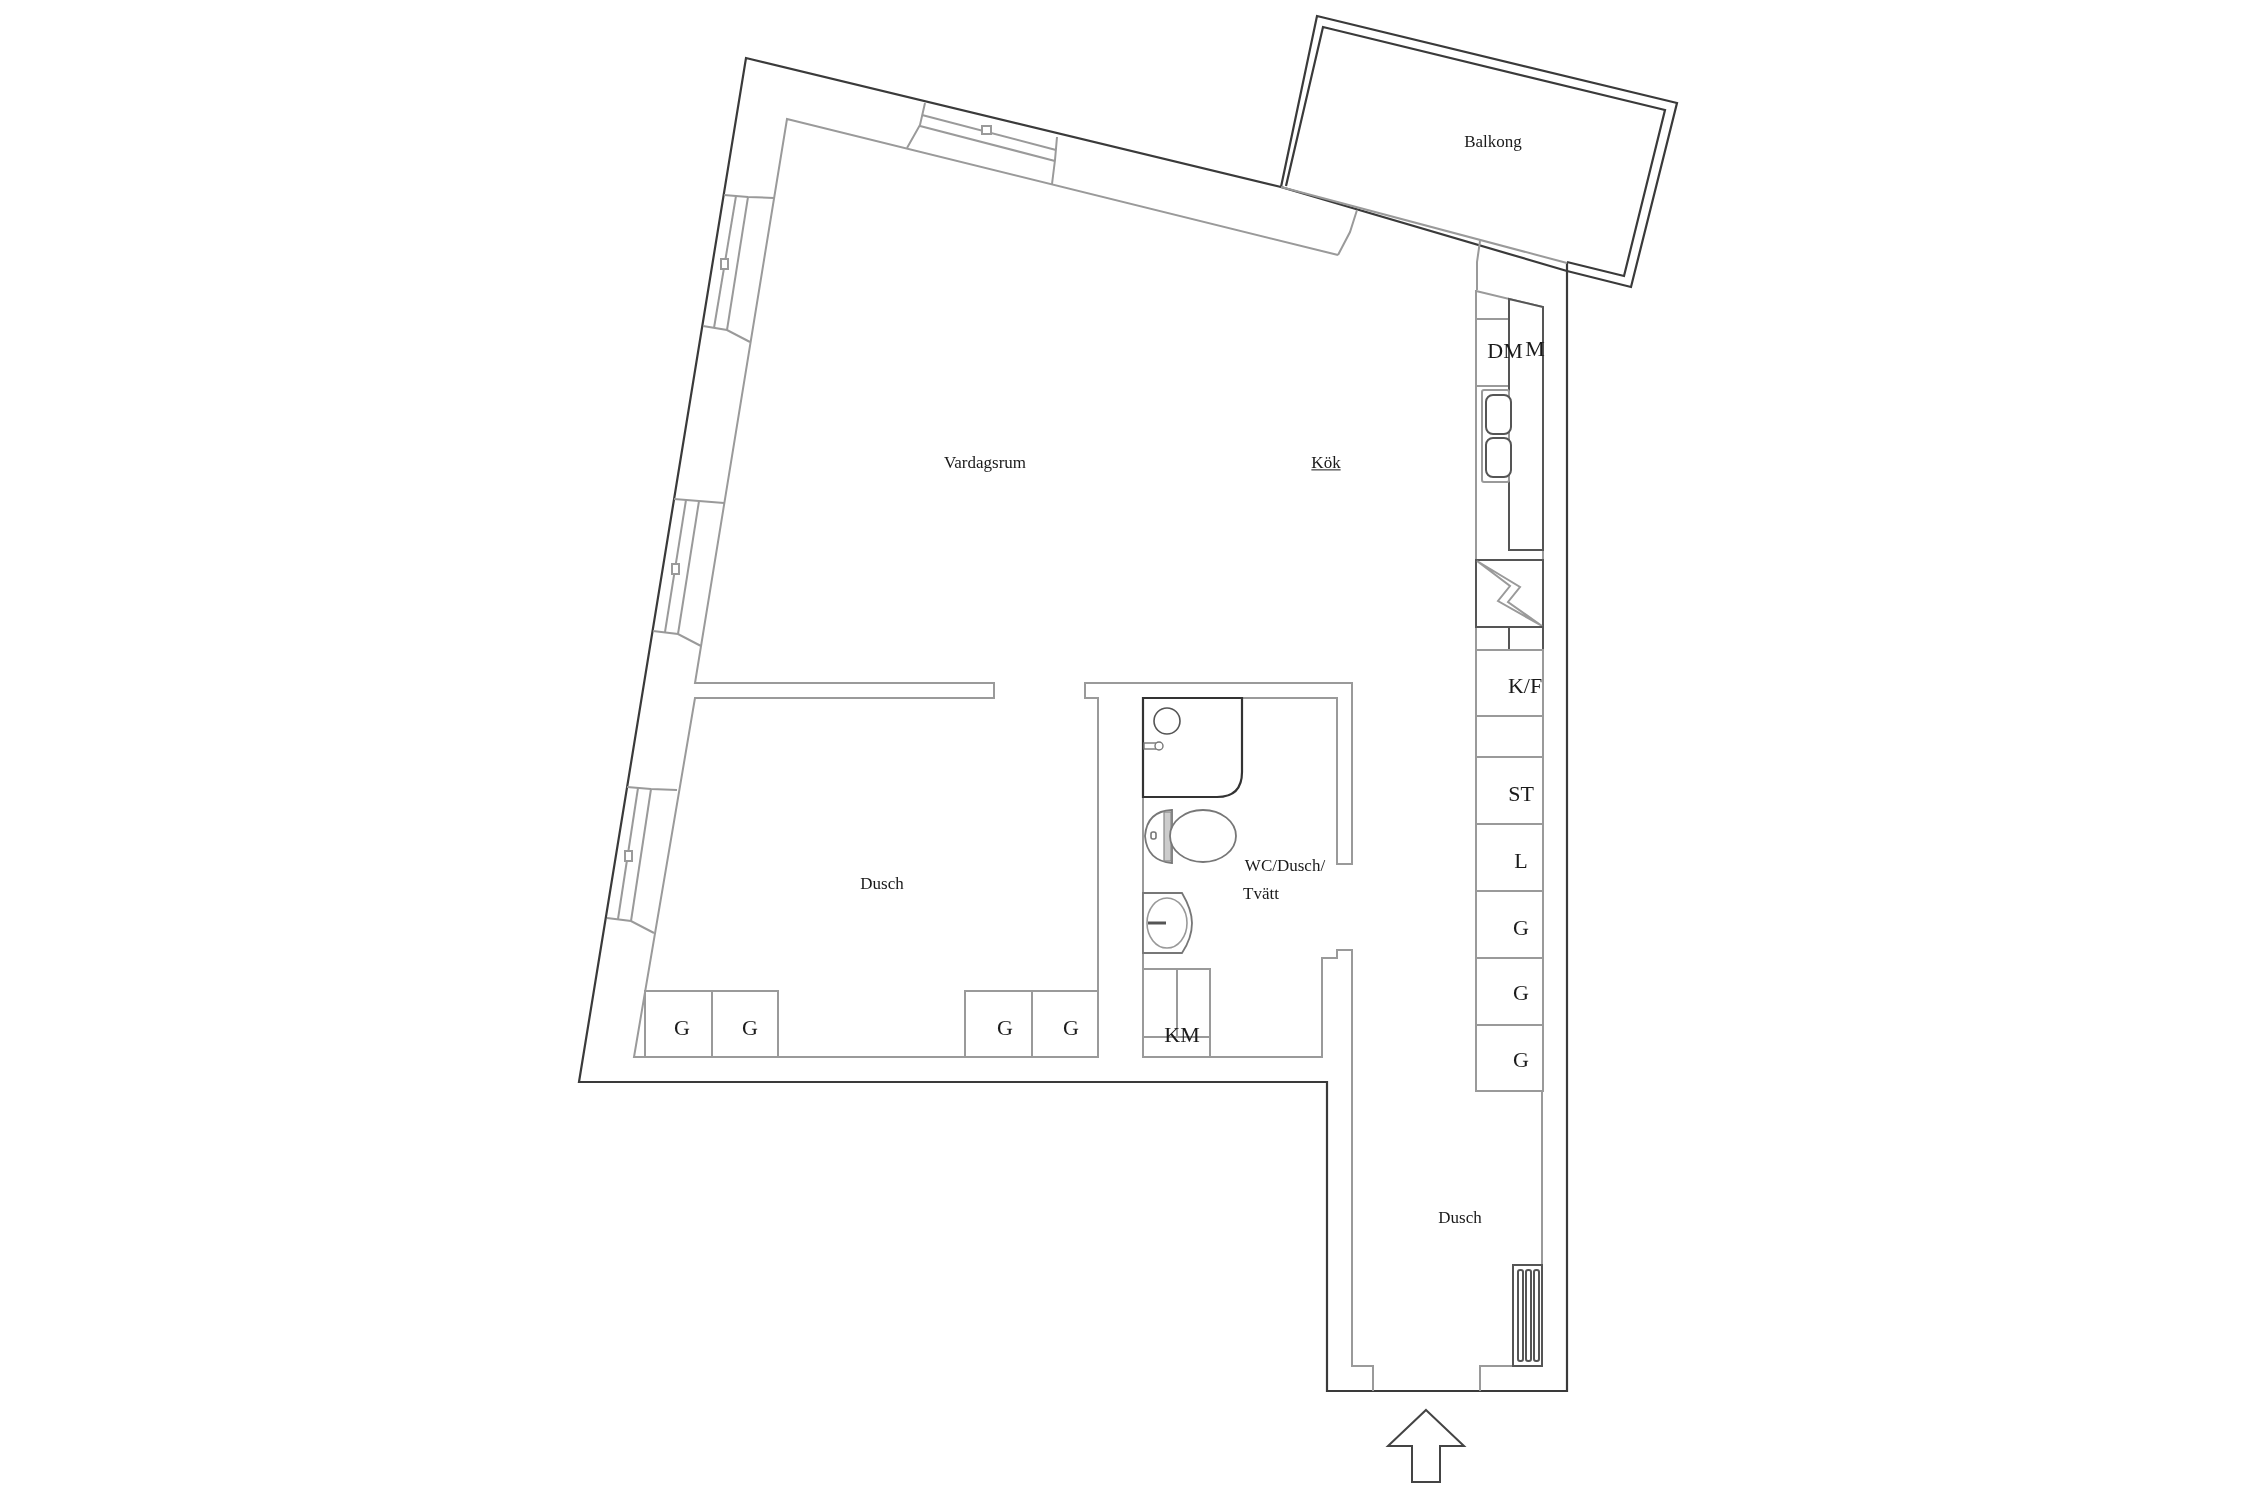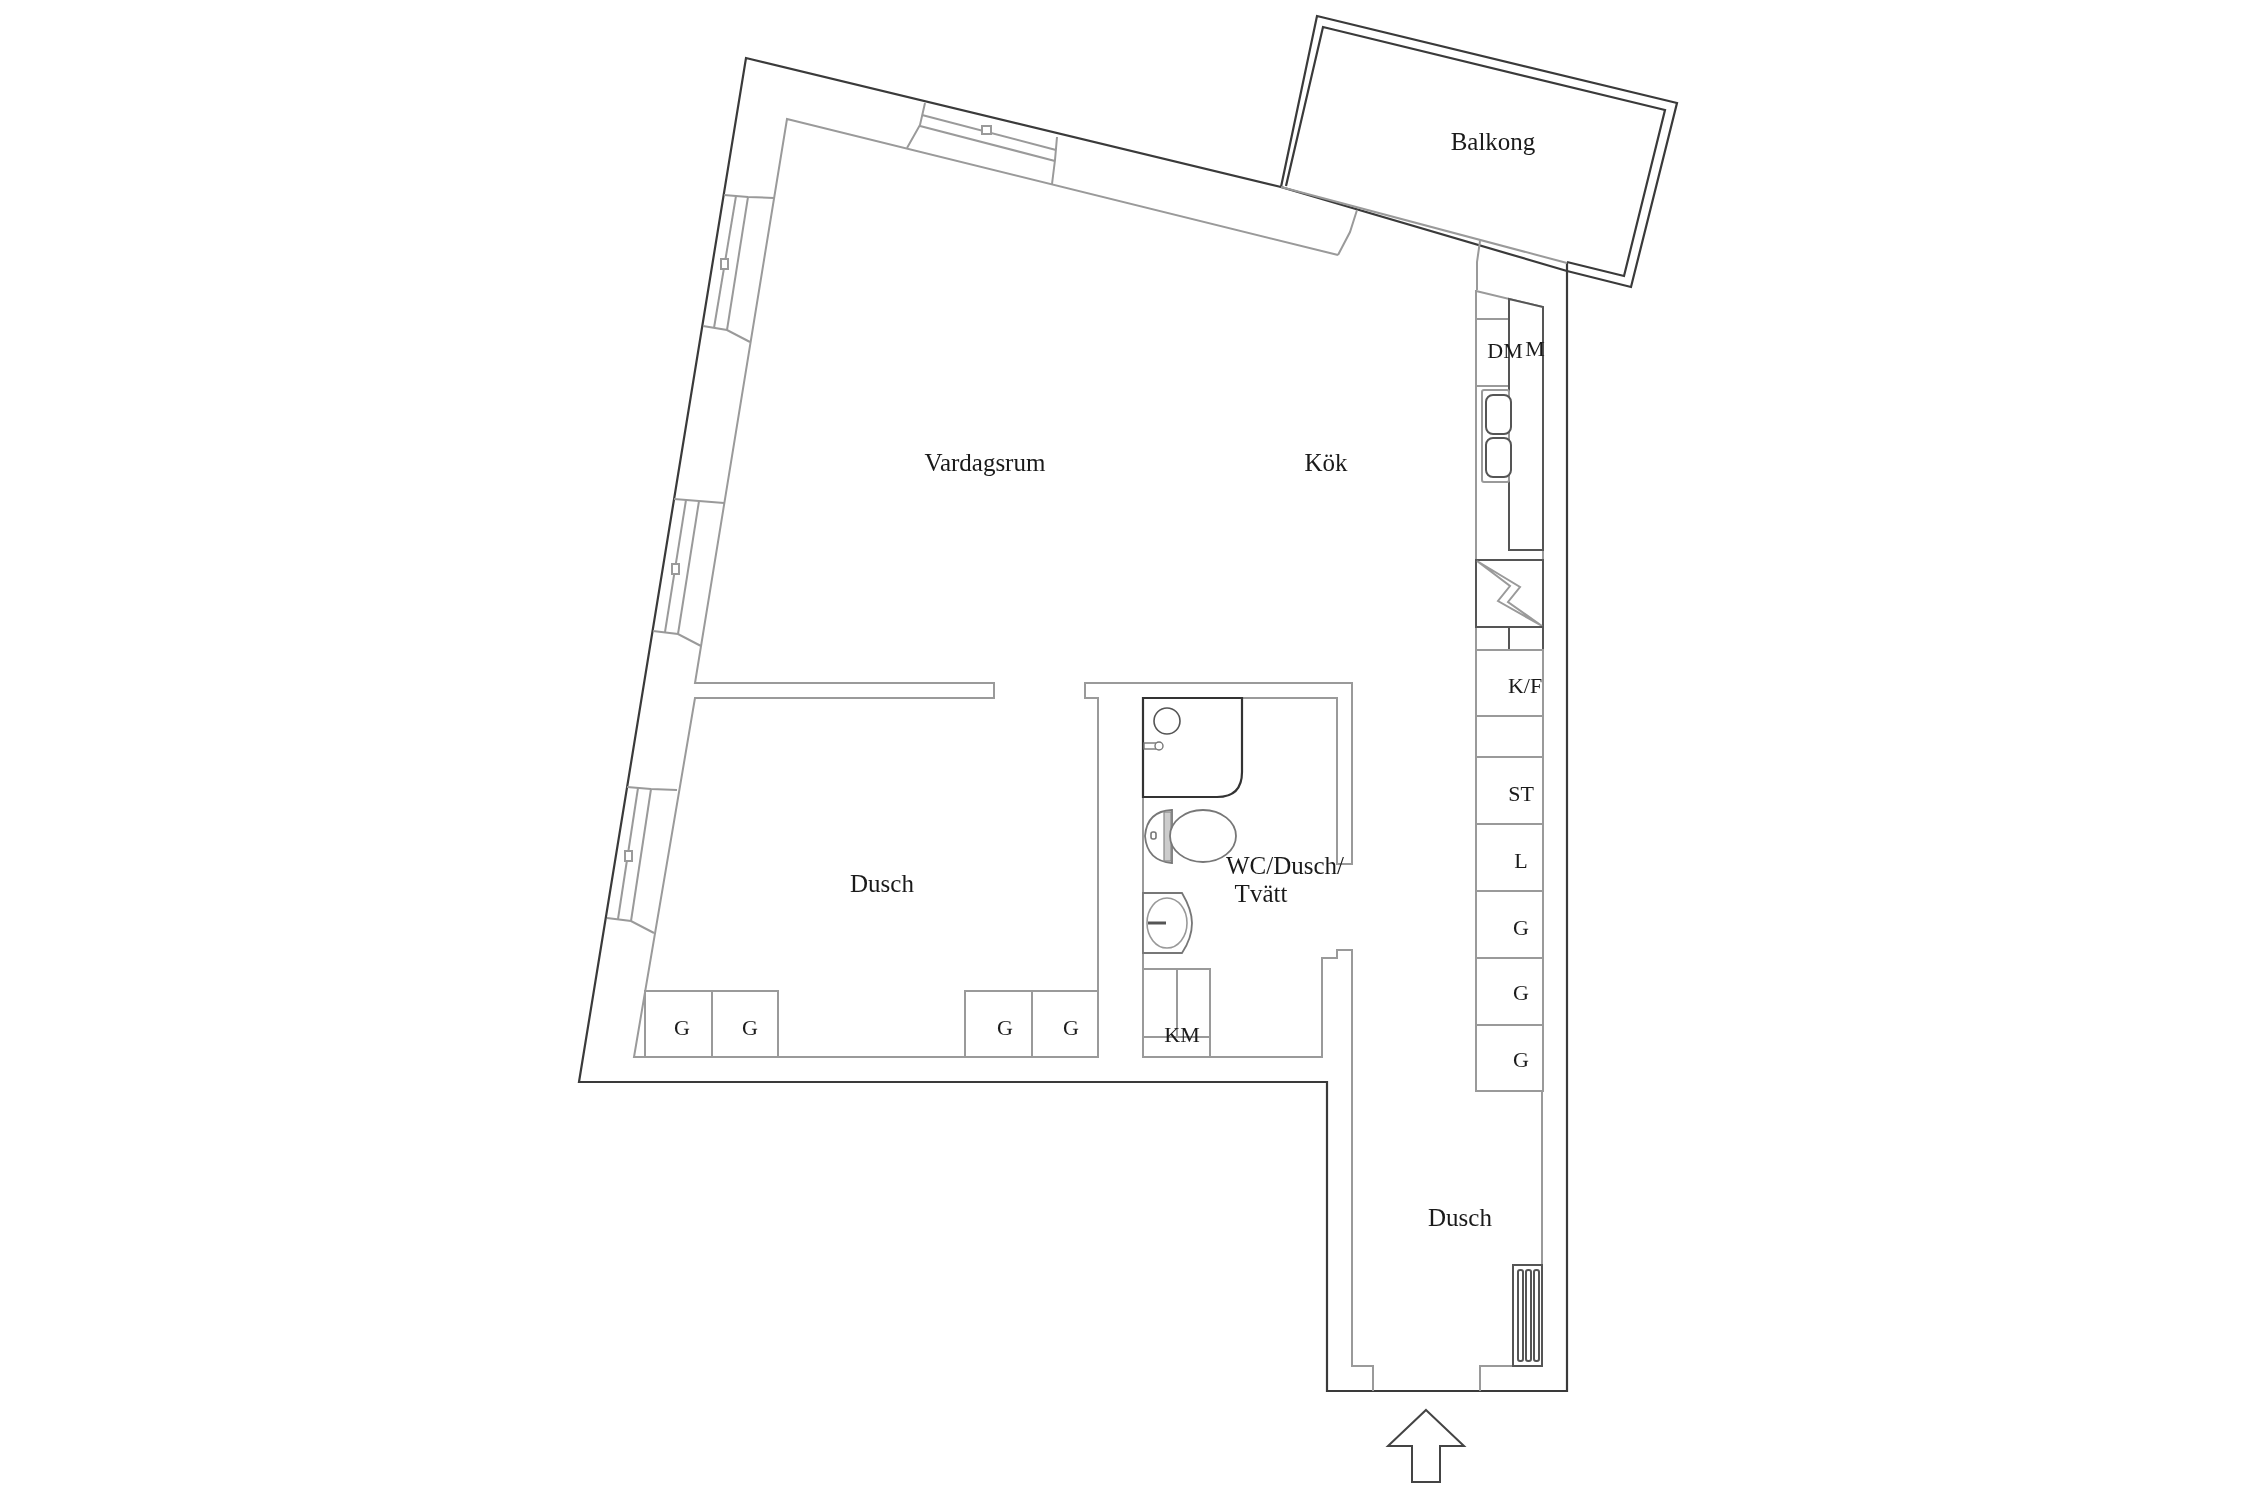--- a/index.html
+++ b/index.html
@@ -2,21 +2,21 @@
 <html><head>
 <meta charset="utf-8">
 <style>
   html, body { margin:0; padding:0; background:#ffffff; }
   body { width:2250px; height:1500px; overflow:hidden; position:relative; font-family:"DejaVu Serif", "Liberation Serif", serif; }
   #plan { position:absolute; left:0; top:0; width:2250px; height:1500px; }
   .outer { fill:none; stroke:#3a3a3a; stroke-width:2.2; }
   .inner { fill:none; stroke:#9a9a9a; stroke-width:2; }
   .fix { fill:#fff; stroke:#9a9a9a; stroke-width:2; }
   .dark { fill:#fff; stroke:#555; stroke-width:2; }
-  .label { position:absolute; transform:translate(-50%,-50%); font-family:"Liberation Serif","DejaVu Serif",serif; font-size:25px; color:#1a1a1a; white-space:nowrap; line-height:1.25; text-align:center; }
+  .label { position:absolute; transform:translate(-50%,-50%); font-family:"Liberation Serif","DejaVu Serif",serif; font-size:17px; color:#1a1a1a; white-space:nowrap; line-height:1.25; text-align:center; }
   .small { font-size:22px; }
 </style>
 </head>
 <body>
 
 <svg id="plan" viewBox="0 0 2250 1500" xmlns="http://www.w3.org/2000/svg">
 
   <g>
     <polygon class="outer" points="1317,16 1677,103 1631,287 1567,271 1281,187"></polygon>
     <polyline class="outer" points="1286,186 1323,27 1665,110 1624,276 1567,262"></polyline>
@@ -136,21 +136,21 @@
       <line class="inner" x1="1177" y1="969" x2="1177" y2="1037"></line>
       <line class="inner" x1="1143" y1="1037" x2="1210" y2="1037"></line>
     </g>
   </g>
 
   <polygon fill="#fff" stroke="#444" stroke-width="2" points="1426,1410 1464,1446 1440,1446 1440,1482 1412,1482 1412,1446 1388,1446"></polygon>
 </svg>
 
 <div class="label" style="left:1493px; top:142px;">Balkong</div>
 <div class="label" style="left:985px; top:463px;">Vardagsrum</div>
-<div class="label" style="left:1326px; top:463px;">Kök</div>
+<div class="label" style="left:1326px; top:463px;text-decoration:underline;">Kök</div>
 <div class="label" style="left:882px; top:884px;">Dusch</div>
 <div class="label" style="left:1261px; top:866px;margin-left:24px;">WC/Dusch/</div>
 <div class="label" style="left:1261px; top:894px;">Tvätt</div>
 <div class="label" style="left:1460px; top:1218px;">Dusch</div>
 
 <div class="label small" style="left:1505px; top:351px;">DM</div>
 <div class="label small" style="left:1535px; top:349px;">M</div>
 <div class="label small" style="left:1525px; top:686px;">K/F</div>
 <div class="label small" style="left:1182px; top:1003px;margin-top:32px;">KM</div>
 

